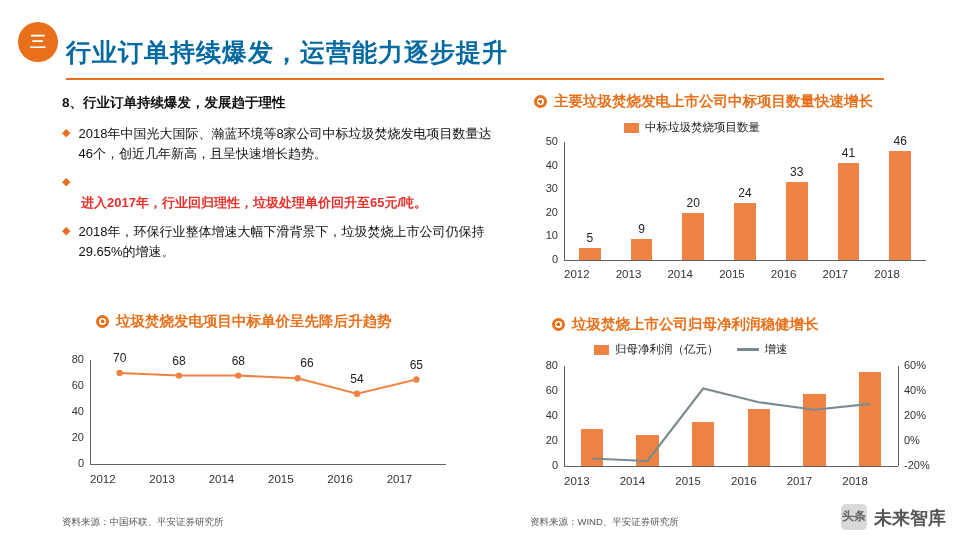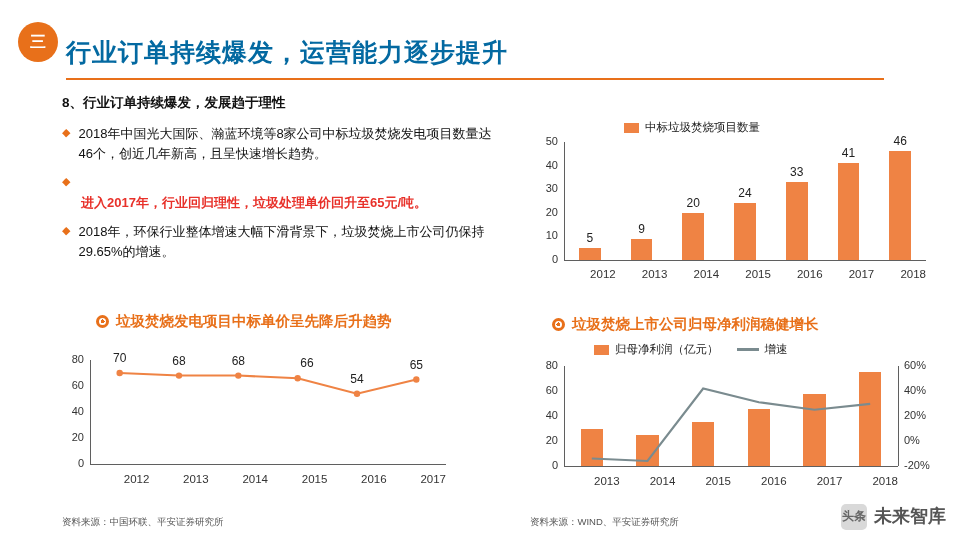--- a/index.html
+++ b/index.html
@@ -44,31 +44,31 @@
     width:13px;height:13px;border-radius:50%;border:3px solid #e8701a;
     box-sizing:border-box;margin-right:7px;flex:0 0 auto;
     background:radial-gradient(circle,#e8701a 0 2px,#fff 2px 100%);
   }
   .ctitle span.t{color:#e8701a;font-weight:bold;font-size:14.5px;}
 
   
   .chart{position:absolute;}
   .axis-line{position:absolute;background:#5f5f5f;}
   .ytick{position:absolute;font-size:11px;color:#333;text-align:right;width:24px;}
-  .xtick{position:absolute;font-size:11.5px;color:#333;text-align:right;}
+  .xtick{position:absolute;font-size:11.5px;color:#333;text-align:left;}
   .bar{position:absolute;background:#ef8344;}
   .dlabel{position:absolute;font-size:12px;color:#222;text-align:center;}
   .legend{position:absolute;display:flex;align-items:center;font-size:11.5px;color:#222;}
   .lg-box{width:15px;height:10px;background:#ef8344;margin-right:6px;}
   .lg-line{width:22px;height:3px;background:#7a8b8f;margin-right:6px;}
   .src{position:absolute;font-size:9.5px;color:#555;}
 
   
   .wm{
-    position:absolute;right:14px;bottom:10px;display:flex;align-items:flex-start;
+    position:absolute;right:14px;bottom:10px;display:flex;align-items:flex-end;
     font-size:18px;color:#555;font-weight:bold;padding-left:38px;
   }
   .wm .sq{
     width:26px;height:26px;border-radius:5px;background:#d9d9d9;color:#666;
     font-size:12px;display:flex;align-items:center;justify-content:center;margin-right:7px;
     line-height:1.1;text-align:center;font-weight:bold;
   }
 </style>
 </head>
 <body>
@@ -91,20 +91,24 @@
     </div>
     <div class="bullet" style="margin-left:19px;">
       <span class="btxt hl">进入2017年，行业回归理性，垃圾处理单价回升至65元/吨。</span>
     </div>
     <div class="bullet">
       <span class="dia">◆</span>
       <span class="btxt">2018年，环保行业整体增速大幅下滑背景下，垃圾焚烧上市公司仍保持29.65%的增速。</span>
     </div>
   </div>
 
+  <div class="ctitle" style="left:534px;top:92px;">
+    <span class="ring"></span>
+    <span class="t">主要垃圾焚烧发电上市公司中标项目数量快速增长</span>
+  </div>
 
   <div class="chart" id="c1" style="left:524px;top:116px;width:420px;height:180px;">
     <div class="legend" id="c1-legend" style="left:100px;top:4px;">
       <span class="lg-box"></span>
       <span>中标垃圾焚烧项目数量</span>
     </div>
   <div class="axis-line" style="left:40px;top:26px;width:1px;height:118px;"></div>
       <div class="axis-line" style="left:40px;top:144px;width:362px;height:1px;"></div>
       <div class="ytick" style="left:10px;top:137px;">0</div>
       <div class="ytick" style="left:10px;top:113.4px;">10</div>

